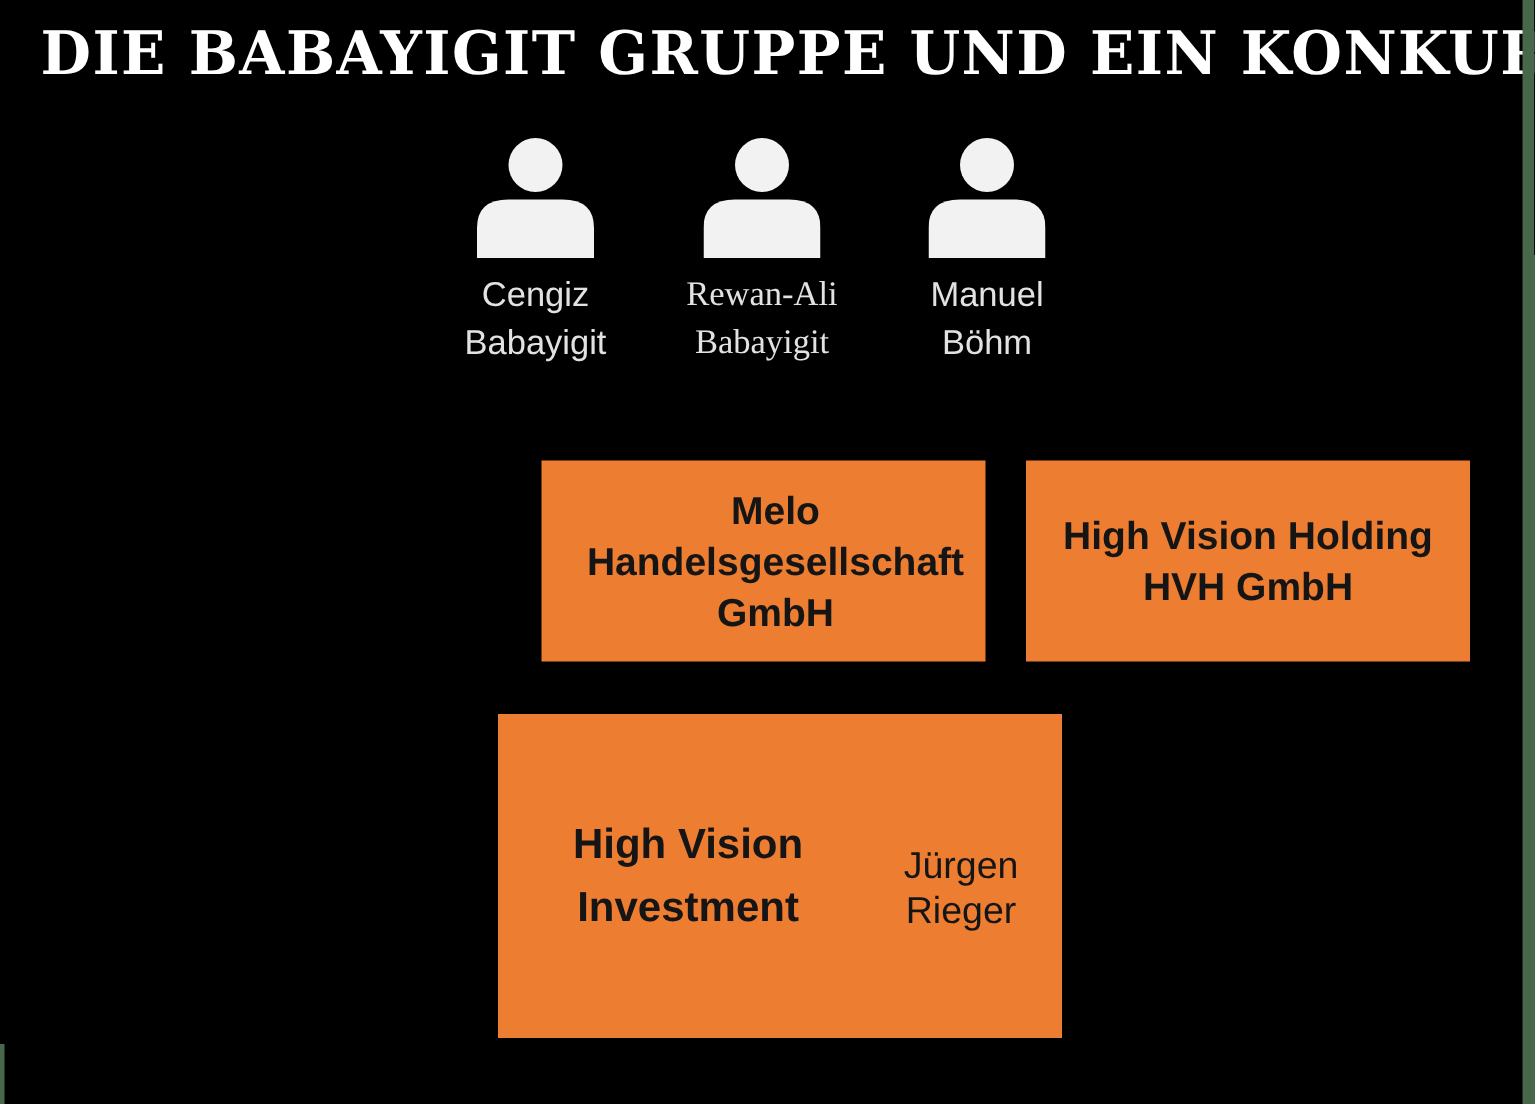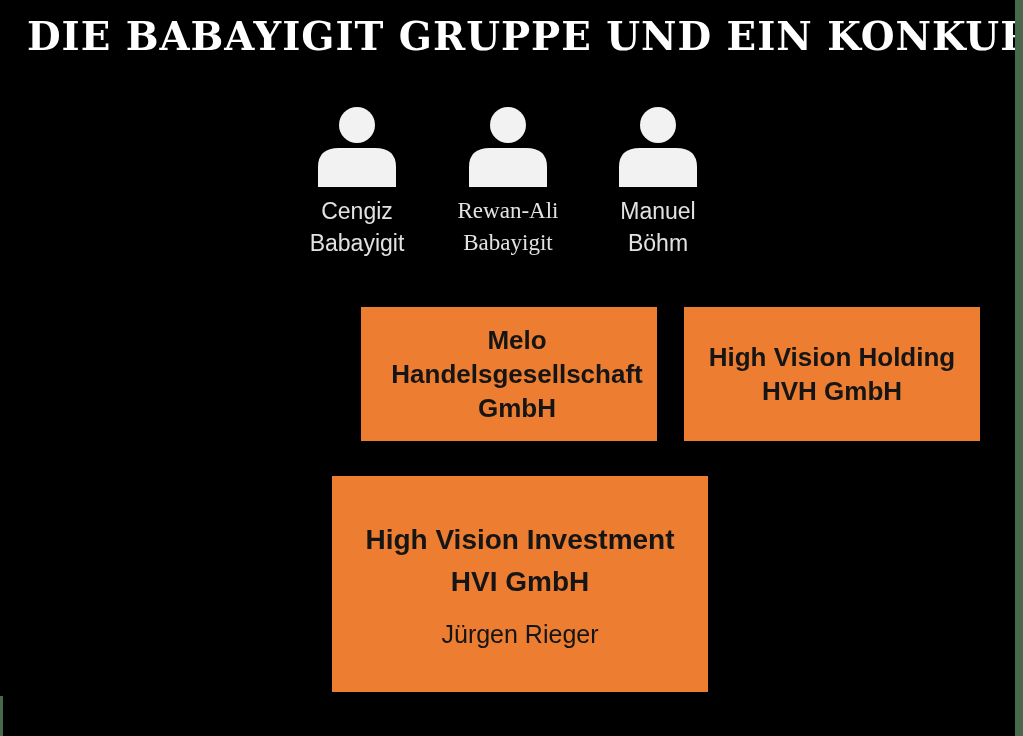--- a/index.html
+++ b/index.html
@@ -28,21 +28,21 @@
     letter-spacing: 1px;
     color: #FFFFFF;
     white-space: nowrap;
     transform: scaleX(0.97);
     transform-origin: left top;
   }
 
   
   .person {
     position: absolute;
-    top: 107px;
+    top: 92px;
     width: 160px;
     text-align: center;
   }
   .person-1 { left: 277px; }
   .person-2 { left: 428px; font-family: Liberation Serif, serif; }
   .person-3 { left: 578px; }
   .person-icon { width: 78px; height: 80px; margin: 0 auto; }
   .person-icon svg { display: block; }
   .person-name {
     margin-top: 8px;
@@ -75,21 +75,21 @@
 
   
   .main-box {
     position: absolute;
     left: 332px;
     top: 476px;
     width: 376px;
     height: 216px;
     background: #ED7D31;
     display: flex;
-    flex-direction: column;
+    flex-direction: row;
     align-items: center;
     justify-content: center;
     text-align: center;
     box-sizing: border-box;
     padding: 0 6px;
     color: #151515;
   }
   .main-box .main-line {
     font-weight: bold;
     font-size: 28px;
@@ -169,20 +169,19 @@
   <div class="company-box company-box-2">
     <span>Melo Handelsgesellschaft GmbH</span>
   </div>
 
   <div class="company-box company-box-3">
     <span>High Vision Holding HVH GmbH</span>
   </div>
 
   <div class="main-box">
     <div class="main-line">High Vision Investment</div>
-    <div class="main-line">HVI GmbH</div>
     <div class="manager">Jürgen Rieger</div>
   </div>
 
   <div class="edge-right"></div>
   <div class="edge-bottom-left"></div>
 
 </div>
 
 </body></html>

